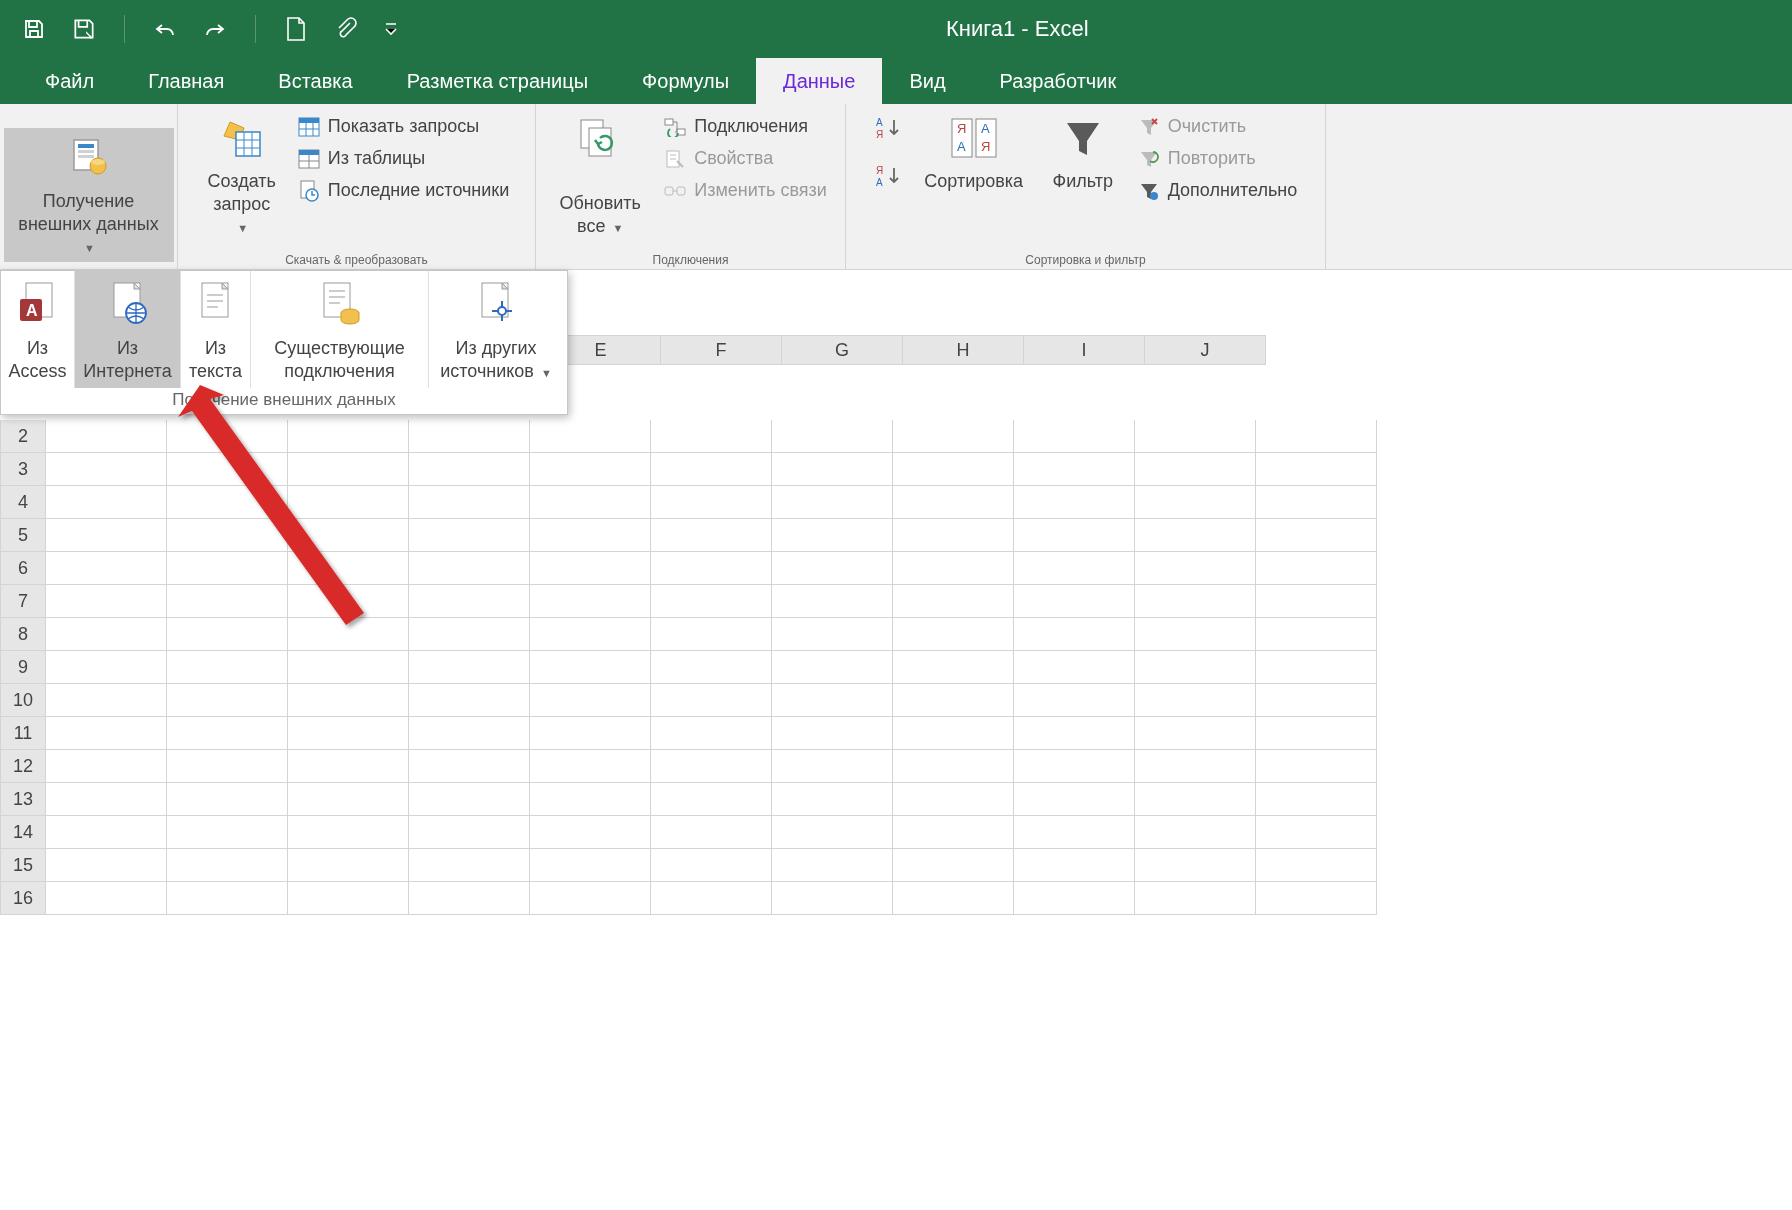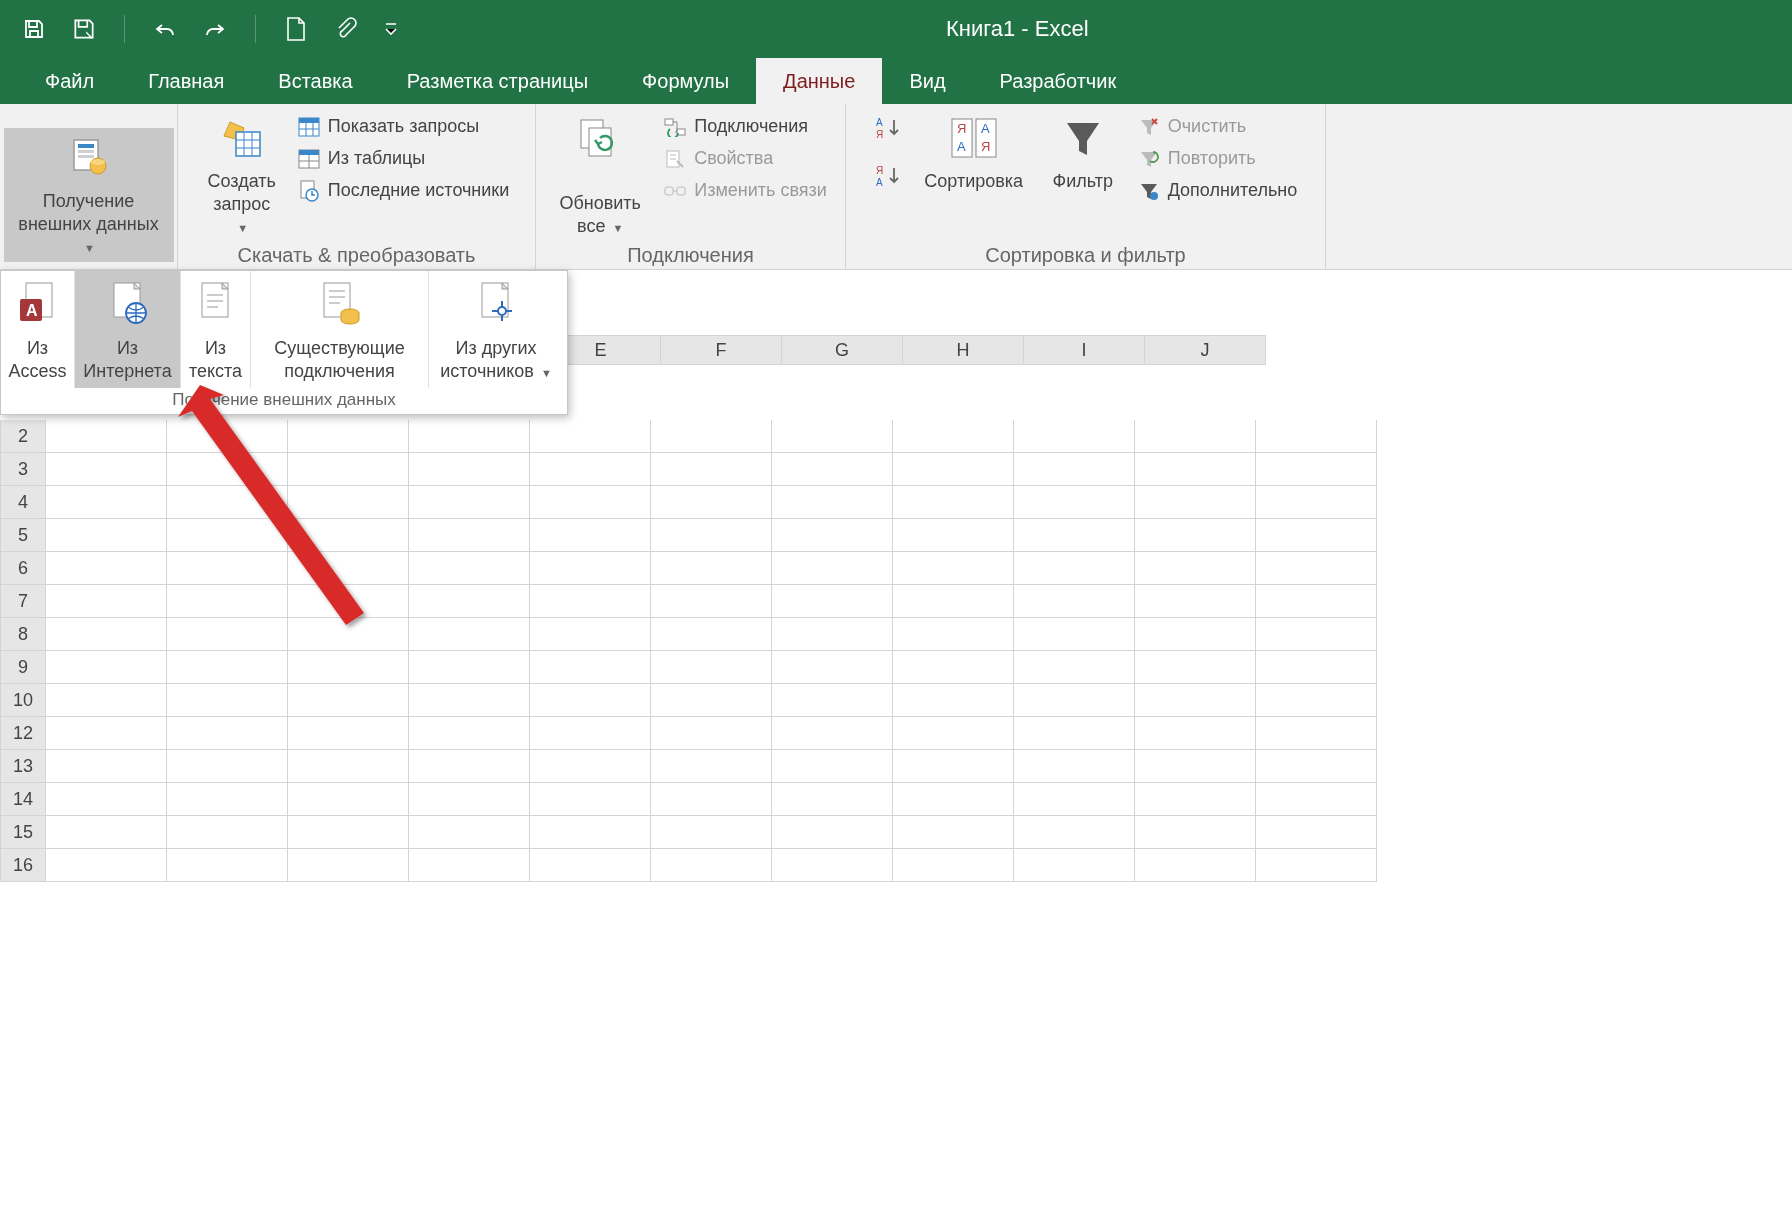--- a/index.html
+++ b/index.html
@@ -33,41 +33,41 @@
     padding: 0 26px;
     display: flex;
     align-items: center;
     font-size: 20px;
     color: #fff;
     cursor: pointer;
     border: 1px solid transparent;
   }
   .tab.active {
     background: #f1f1f1;
-    color: #7f1d1d;
+    color: #6d28d9;
     border-color: #f1f1f1;
   }
 
   
   .ribbon {
     background: #f1f1f1;
     height: 166px;
     display: flex;
     border-bottom: 1px solid #d4d4d4;
     position: relative;
   }
   .ribbon-group {
     border-right: 1px solid #d4d4d4;
     display: flex;
     flex-direction: column;
     align-items: center;
     padding: 4px 8px 2px;
   }
   .ribbon-group-inner { display: flex; flex: 1; align-items: flex-start; gap: 6px; }
-  .ribbon-group-label { font-size: 20px; color: #666; padding-top: 2px; }
+  .ribbon-group-label { font-size: 12px; color: #666; padding-top: 2px; }
 
   .big-btn {
     display: flex;
     flex-direction: column;
     align-items: center;
     justify-content: flex-start;
     padding: 6px 8px 4px;
     text-align: center;
     font-size: 18px;
     color: #444;
@@ -642,20 +642,34 @@
         <div class="cell"></div>
         <div class="cell"></div>
         <div class="cell"></div>
         <div class="cell"></div>
         <div class="cell"></div>
         <div class="cell"></div>
         <div class="cell"></div>
         <div class="cell"></div>
       </div>
       <div class="row">
+        <div class="row-header">11</div>
+        <div class="cell"></div>
+        <div class="cell"></div>
+        <div class="cell"></div>
+        <div class="cell"></div>
+        <div class="cell"></div>
+        <div class="cell"></div>
+        <div class="cell"></div>
+        <div class="cell"></div>
+        <div class="cell"></div>
+        <div class="cell"></div>
+        <div class="cell"></div>
+      </div>
+      <div class="row">
         <div class="row-header">12</div>
         <div class="cell"></div>
         <div class="cell"></div>
         <div class="cell"></div>
         <div class="cell"></div>
         <div class="cell"></div>
         <div class="cell"></div>
         <div class="cell"></div>
         <div class="cell"></div>
         <div class="cell"></div>

